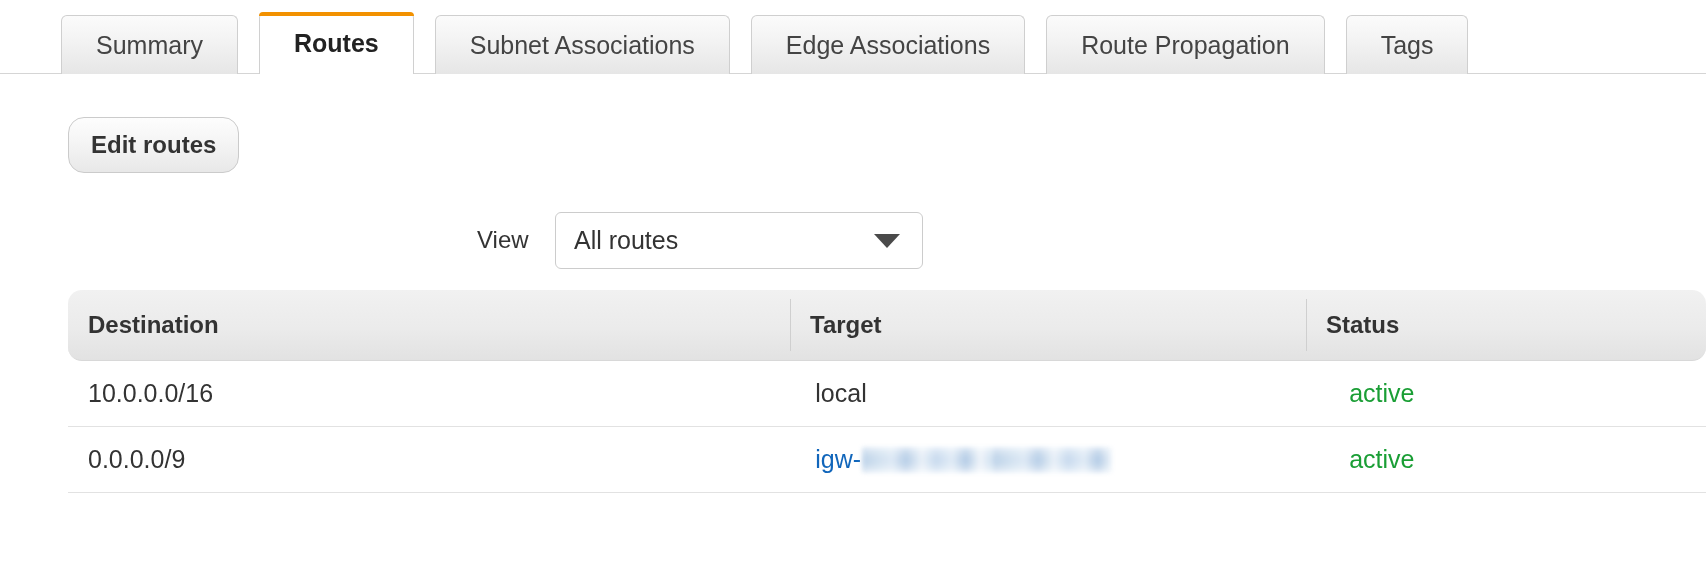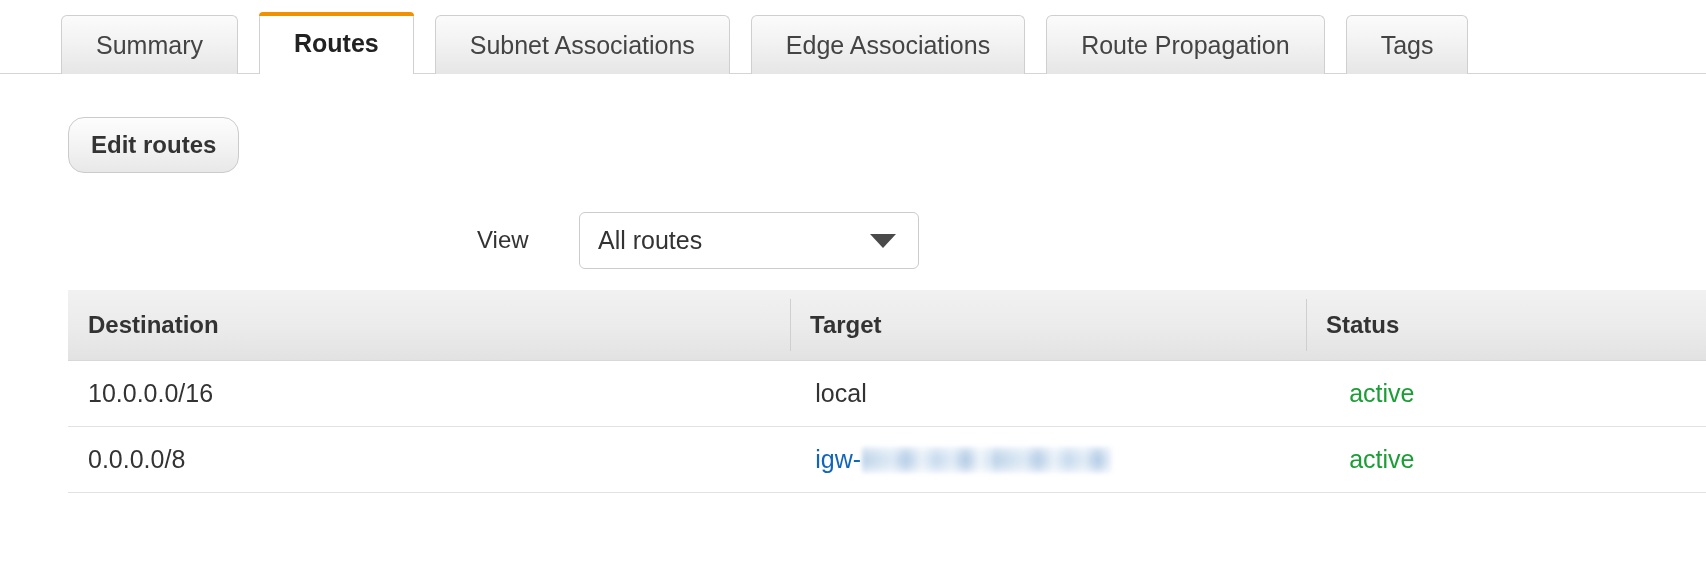--- a/index.html
+++ b/index.html
@@ -125,30 +125,29 @@
     left: 477px;
     top: 14px;
     font-size: 24px;
     font-weight: normal;
     color: #333333;
   }
   .view-select {
     position: absolute;
     left: 555px;
     top: 0;
-    width: 340px;
+    width: 368px;
     height: 57px;
     box-sizing: border-box;
     border: 1px solid #cccccc;
     border-radius: 6px;
     background: #ffffff;
     display: flex;
     align-items: center;
     cursor: pointer;
-    margin-left: 24px;
   }
   .view-select-value {
     position: absolute;
     left: 18px;
     font-size: 25px;
     color: #333333;
     white-space: nowrap;
   }
   .view-select-arrow {
     position: absolute;
@@ -165,20 +164,21 @@
     position: absolute;
     left: 68px;
     top: 290px;
     width: 1638px;
   }
   .table-head {
     display: flex;
     height: 70px;
     background: linear-gradient(to bottom, #f1f1f1 0%, #ebebeb 55%, #e2e2e2 100%);
     border-bottom: 1px solid #d8d8d8;
+    border-radius: 14px;
   }
   .th {
     display: flex;
     align-items: center;
     font-size: 24px;
     font-weight: bold;
     color: #333333;
     padding-left: 20px;
     box-sizing: border-box;
     position: relative;
@@ -297,21 +297,21 @@
 
   <div class="tr">
     <div class="td col-destination">10.0.0.0/16</div>
     <div class="td col-target">
       <span>local</span>
     </div>
     <div class="td col-status status-cell">active</div>
   </div>
 
   <div class="tr">
-    <div class="td col-destination">0.0.0.0/8</div>
+    <div class="td col-destination">0.0.0.0/9</div>
     <div class="td col-target">
       <span class="target-link">igw-</span>
         <span class="redacted"></span>
     </div>
     <div class="td col-status status-cell">active</div>
   </div>
 
 </div>
 
 </body></html>

